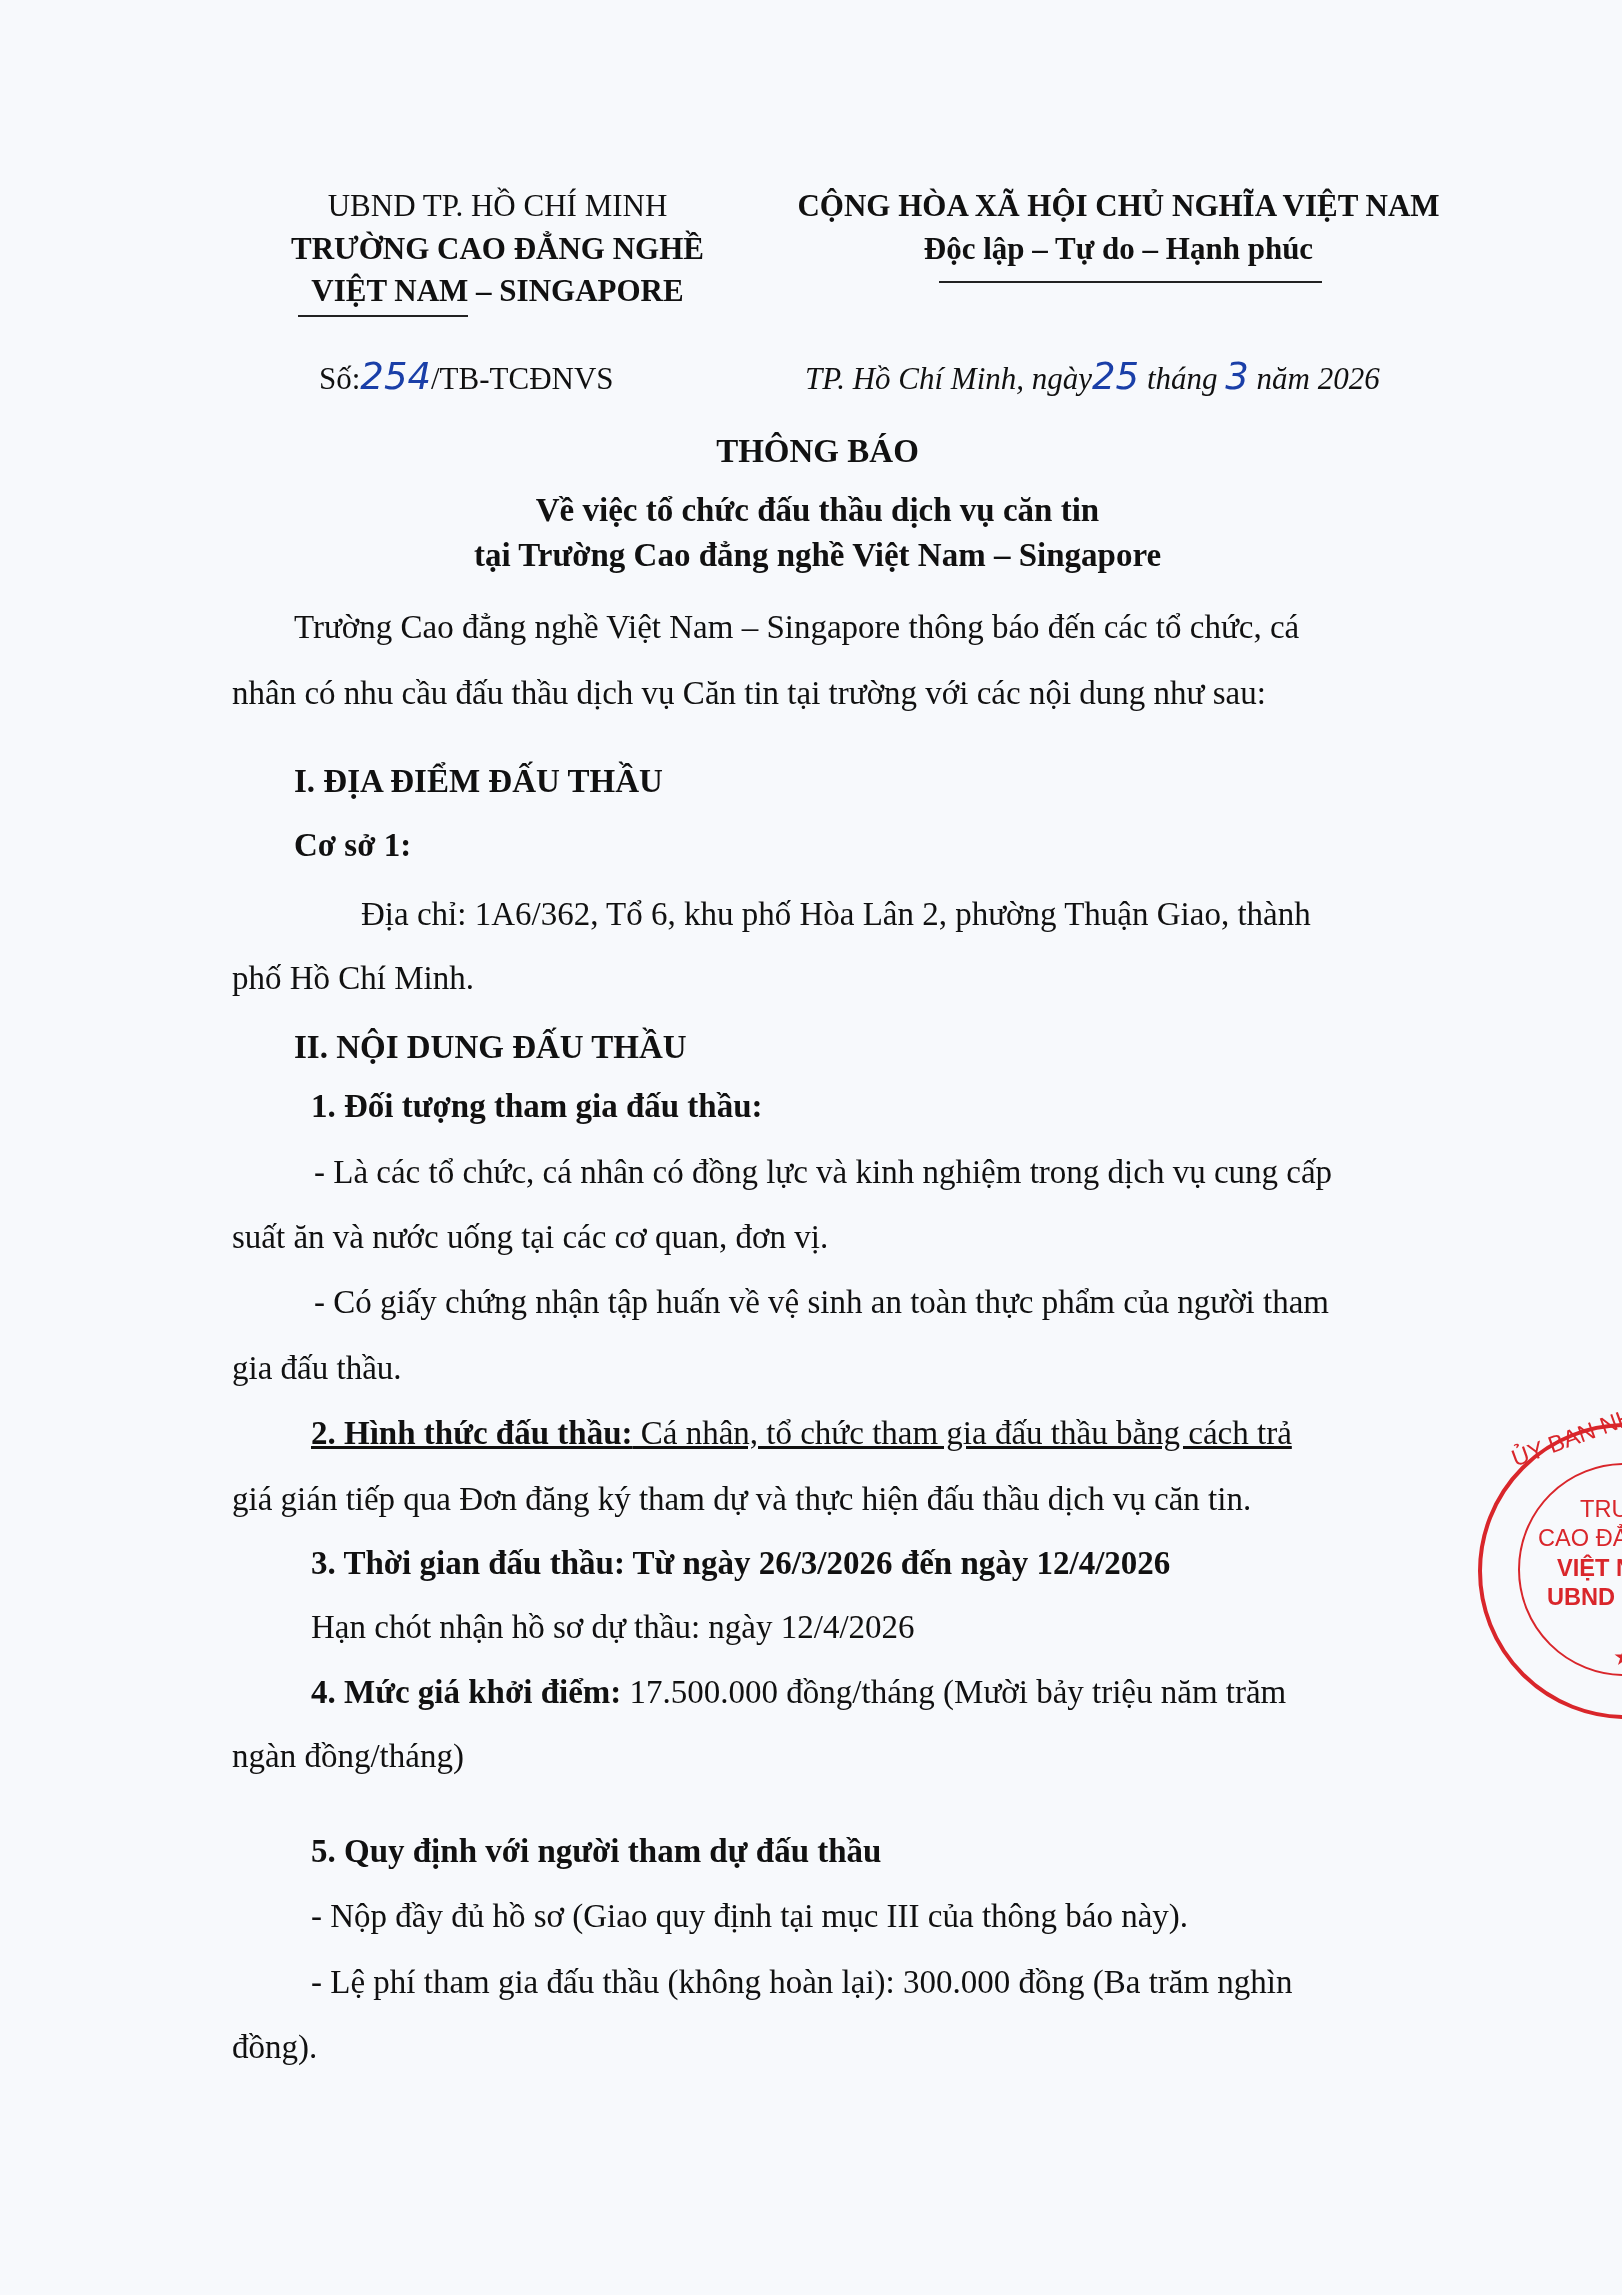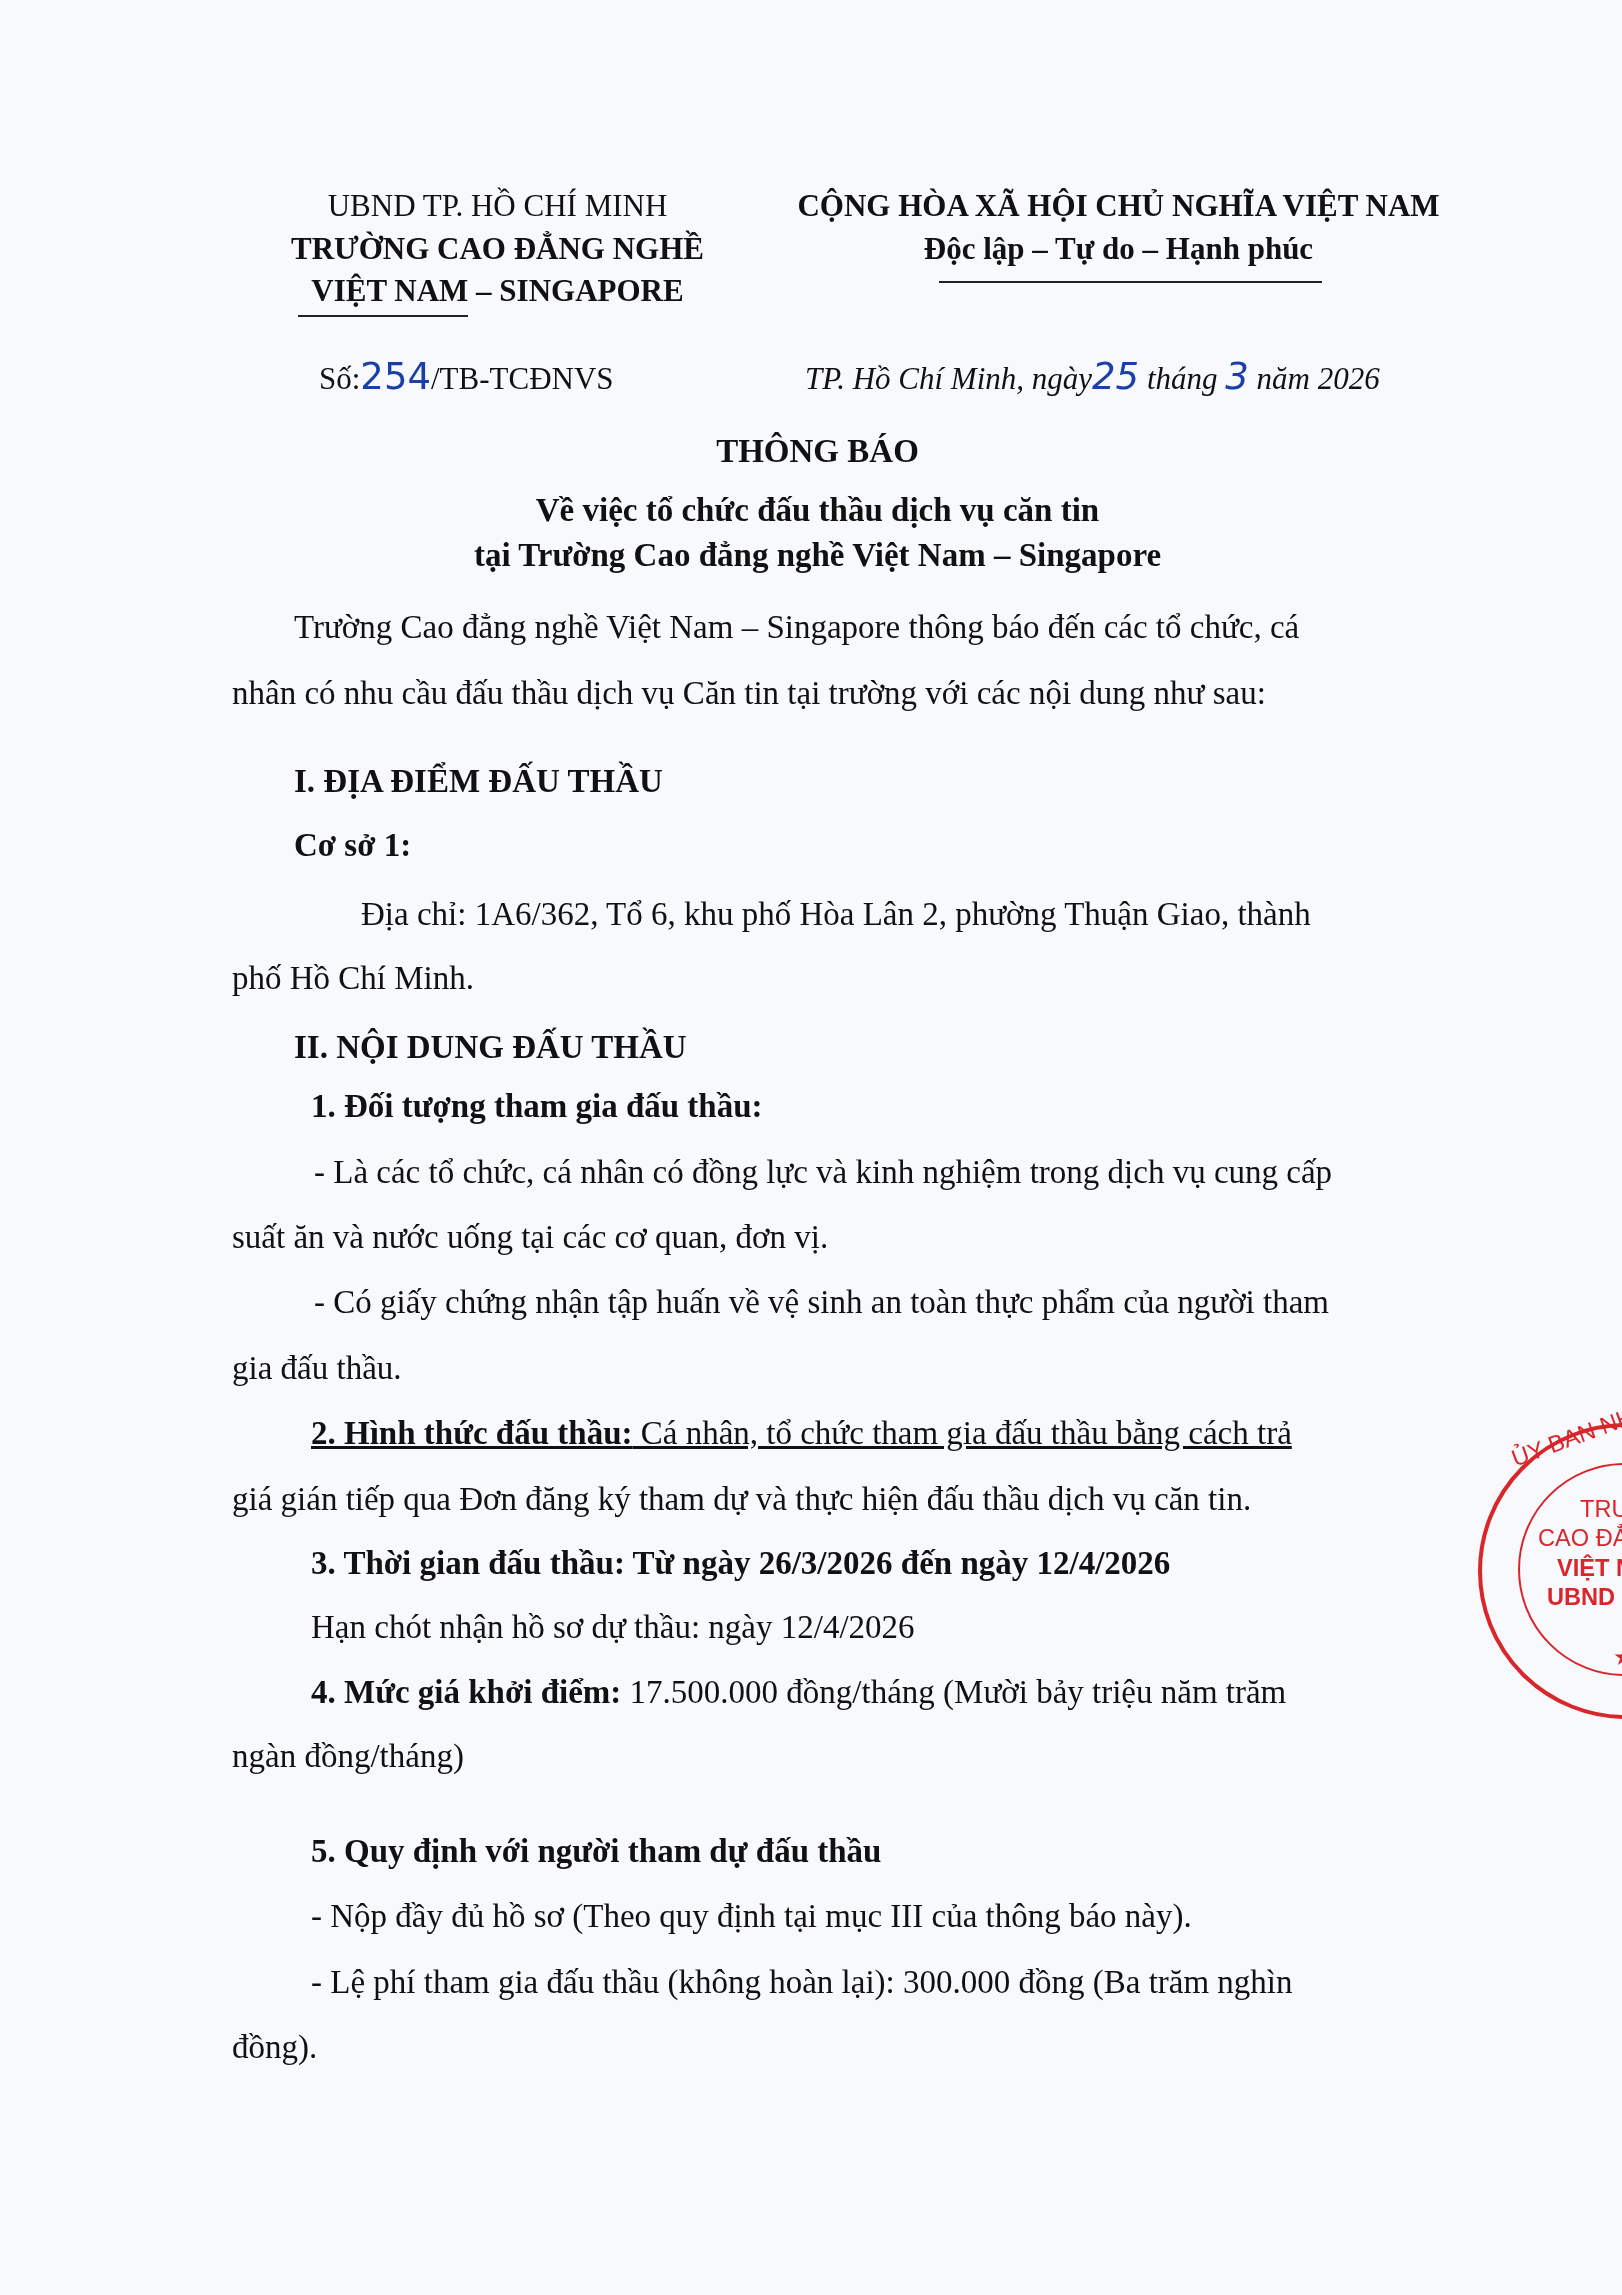--- a/index.html
+++ b/index.html
@@ -10,21 +10,21 @@
     overflow: hidden;
     font-family: "Liberation Serif", "DejaVu Serif", serif;
     color: #111;
   }
   .page { position: absolute; left: 0; top: 0; width: 1622px; height: 2226px; }
   .abs { position: absolute; white-space: nowrap; }
   .hdr { font-size: 31px; line-height: 39px; }
   .bold { font-weight: bold; }
   .center { text-align: center; }
   .body-text { font-size: 33px; line-height: 39px; }
-  .hand { color: #1a3fa8; font-family: "DejaVu Sans", sans-serif; font-size: 37px; }
+  .hand { color: #1a3fa8; font-family: "DejaVu Sans", sans-serif; font-style: italic; font-size: 37px; }
   .rule { position: absolute; height: 2px; background: #222; }
   .ital { font-style: italic; }
   .stamp {
     position: absolute; left: 1478px; top: 1423px; width: 288px; height: 288px;
     border: 4.6px solid #d9262b; border-radius: 50%;
     color: #d9262b; font-family: "Liberation Sans", sans-serif;
   }
   .stamp-inner {
     position: absolute; left: 36px; top: 36px; width: 209px; height: 209px;
     border: 2.6px solid #d9262b; border-radius: 50%;
@@ -83,21 +83,21 @@
 
   <div class="abs body-text bold" style="left:311px; top:1544px;">3. Thời gian đấu thầu: Từ ngày 26/3/2026 đến ngày 12/4/2026</div>
   <div class="abs body-text" style="left:311px; top:1608px;">Hạn chót nhận hồ sơ dự thầu: ngày 12/4/2026</div>
 
   <div class="abs body-text" style="left:311px; top:1673px;">
     <span class="bold">4. Mức giá khởi điểm:</span><span> 17.500.000 đồng/tháng (Mười bảy triệu năm trăm</span>
   </div>
   <div class="abs body-text" style="left:232px; top:1737px;">ngàn đồng/tháng)</div>
 
   <div class="abs body-text bold" style="left:311px; top:1832px;">5. Quy định với người tham dự đấu thầu</div>
-  <div class="abs body-text" style="left:311px; top:1897px;">-  Nộp đầy đủ hồ sơ (Theo quy định tại mục III của thông báo này).</div>
+  <div class="abs body-text" style="left:311px; top:1897px;">-  Nộp đầy đủ hồ sơ (Giao quy định tại mục III của thông báo này).</div>
   <div class="abs body-text" style="left:311px; top:1963px;">-  Lệ phí tham gia đấu thầu (không hoàn lại): 300.000 đồng (Ba trăm nghìn</div>
   <div class="abs body-text" style="left:232px; top:2028px;">đồng).</div>
 
   <div class="stamp">
     <div class="stamp-inner"></div>
     <div class="stamp-text" style="left:26px; top:19.6px; transform: rotate(-20deg); transform-origin: left top;">ỦY BAN NHÂN DÂN THÀ</div>
     <div class="stamp-text" style="left:98px; top:69px;">TRƯỜ</div>
     <div class="stamp-text" style="left:56px; top:98px;">CAO ĐẲNG</div>
     <div class="stamp-text" style="left:75px; top:128px; font-weight:bold;">VIỆT N</div>
     <div class="stamp-text" style="left:65px; top:157px; font-weight:bold;">UBND</div>

